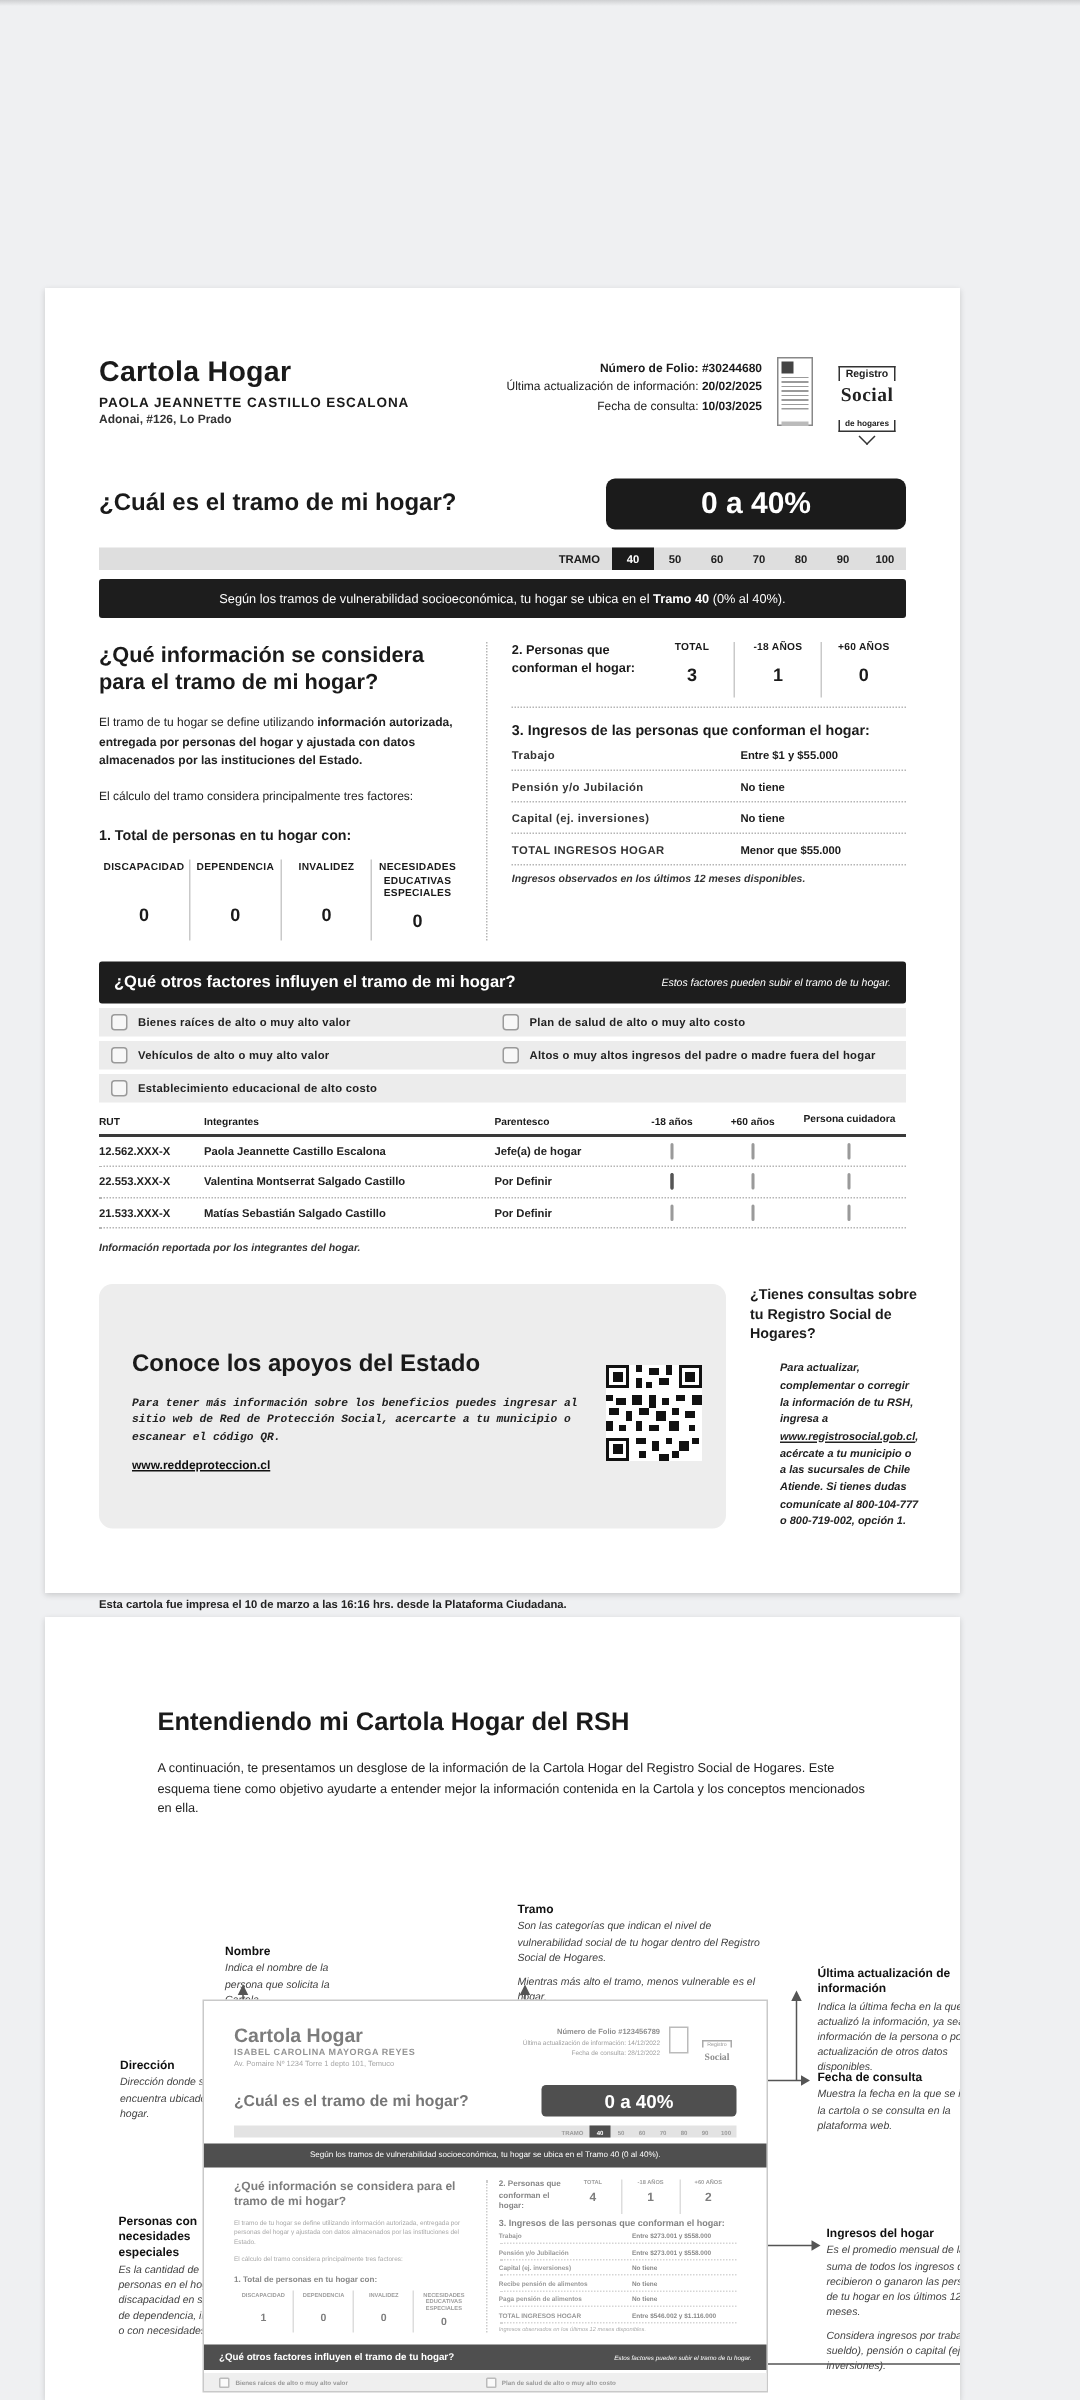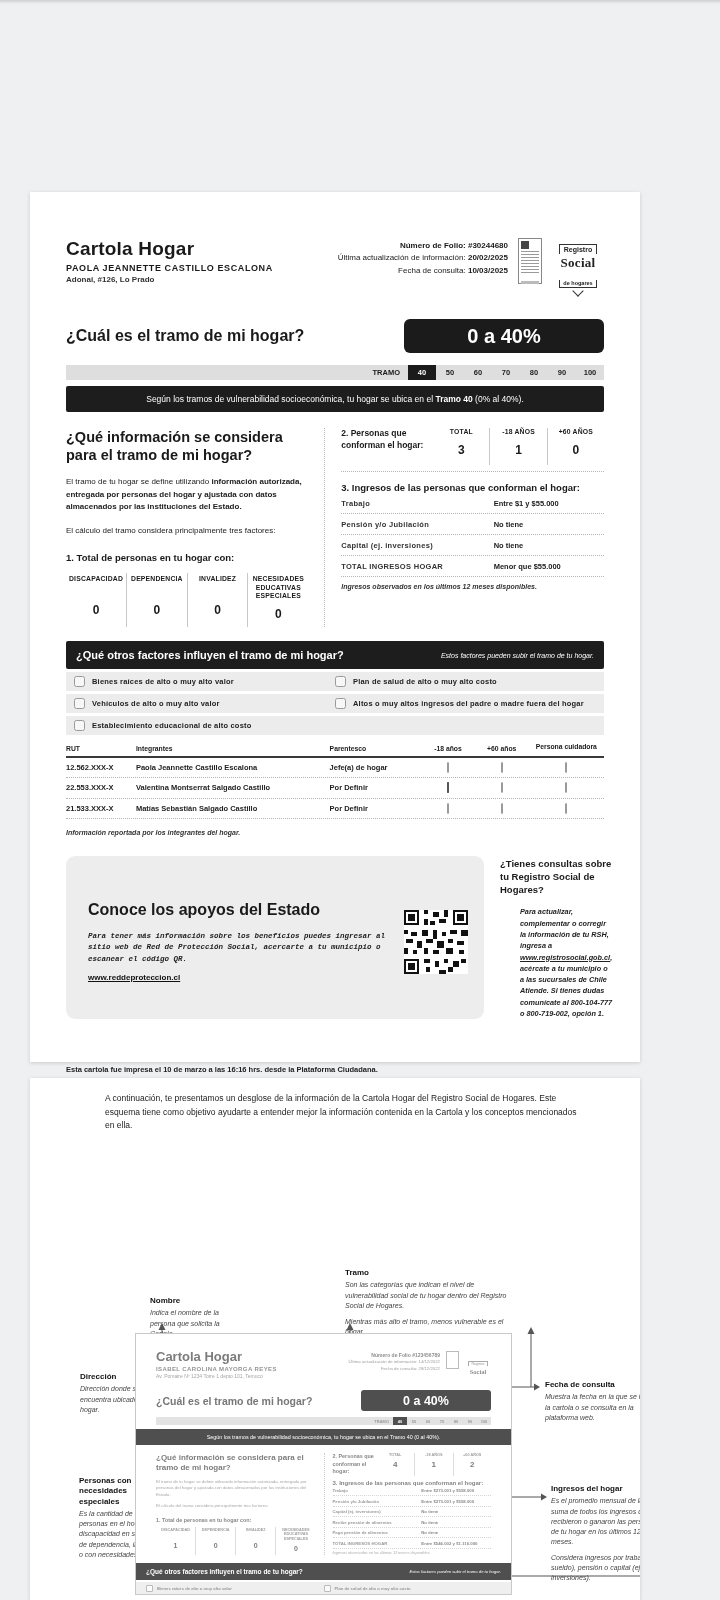--- a/index.html
+++ b/index.html
@@ -413,30 +413,35 @@
           <div class="cq-title">¿Tienes consultas sobre tu Registro Social de Hogares?</div>
           <div class="cq-text"><span>Para actualizar, complementar o corregir la información de tu RSH, ingresa a </span><span class="lnk">www.registrosocial.gob.cl</span><span>, acércate a tu municipio o a las sucursales de Chile Atiende. Si tienes dudas comunícate al 800-104-777 o 800-719-002, opción 1.</span></div>
         </div>
       </div>
 
       <div class="p1-foot">Esta cartola fue impresa el 10 de marzo a las 16:16 hrs. desde la Plataforma Ciudadana.</div>
     </div>
   </div>
 
   <div class="page" id="page2">
+    <div class="p2-title">Entendiendo mi Cartola Hogar del RSH</div>
     <div class="p2-intro">A continuación, te presentamos un desglose de la información de la Cartola Hogar del Registro Social de Hogares.  Este esquema tiene como objetivo ayudarte a entender mejor la información contenida en la Cartola y los conceptos mencionados en ella.</div>
 
     <div class="ann" style="left:315px;top:190px;width:165px;">
       <span class="at">Tramo</span>
       <span class="ab">Son las categorías que indican el nivel de vulnerabilidad social de tu hogar dentro del Registro Social de Hogares.</span>
       <span class="ab">Mientras más alto el tramo, menos vulnerable es el hogar.</span>
     </div>
     <div class="ann" style="left:120px;top:218px;width:92px;">
       <span class="at">Nombre</span>
       <span class="ab">Indica el nombre de la persona que solicita la Cartola.</span>
+    </div>
+    <div class="ann" style="left:515px;top:233px;width:122px;">
+      <span class="at">Última actualización de información</span>
+      <span class="ab">Indica la última fecha en la que se actualizó la información, ya sea por información de la persona o por actualización de otros datos disponibles.</span>
     </div>
     <div class="ann" style="left:515px;top:302px;width:122px;">
       <span class="at">Fecha de consulta</span>
       <span class="ab">Muestra la fecha en la que se imprime la cartola o se consulta en la plataforma web.</span>
     </div>
     <div class="ann" style="left:50px;top:294px;width:80px;">
       <span class="at">Dirección</span>
       <span class="ab">Dirección donde se encuentra ubicado el hogar.</span>
     </div>
     <div class="ann" style="left:521px;top:406px;width:108px;">

